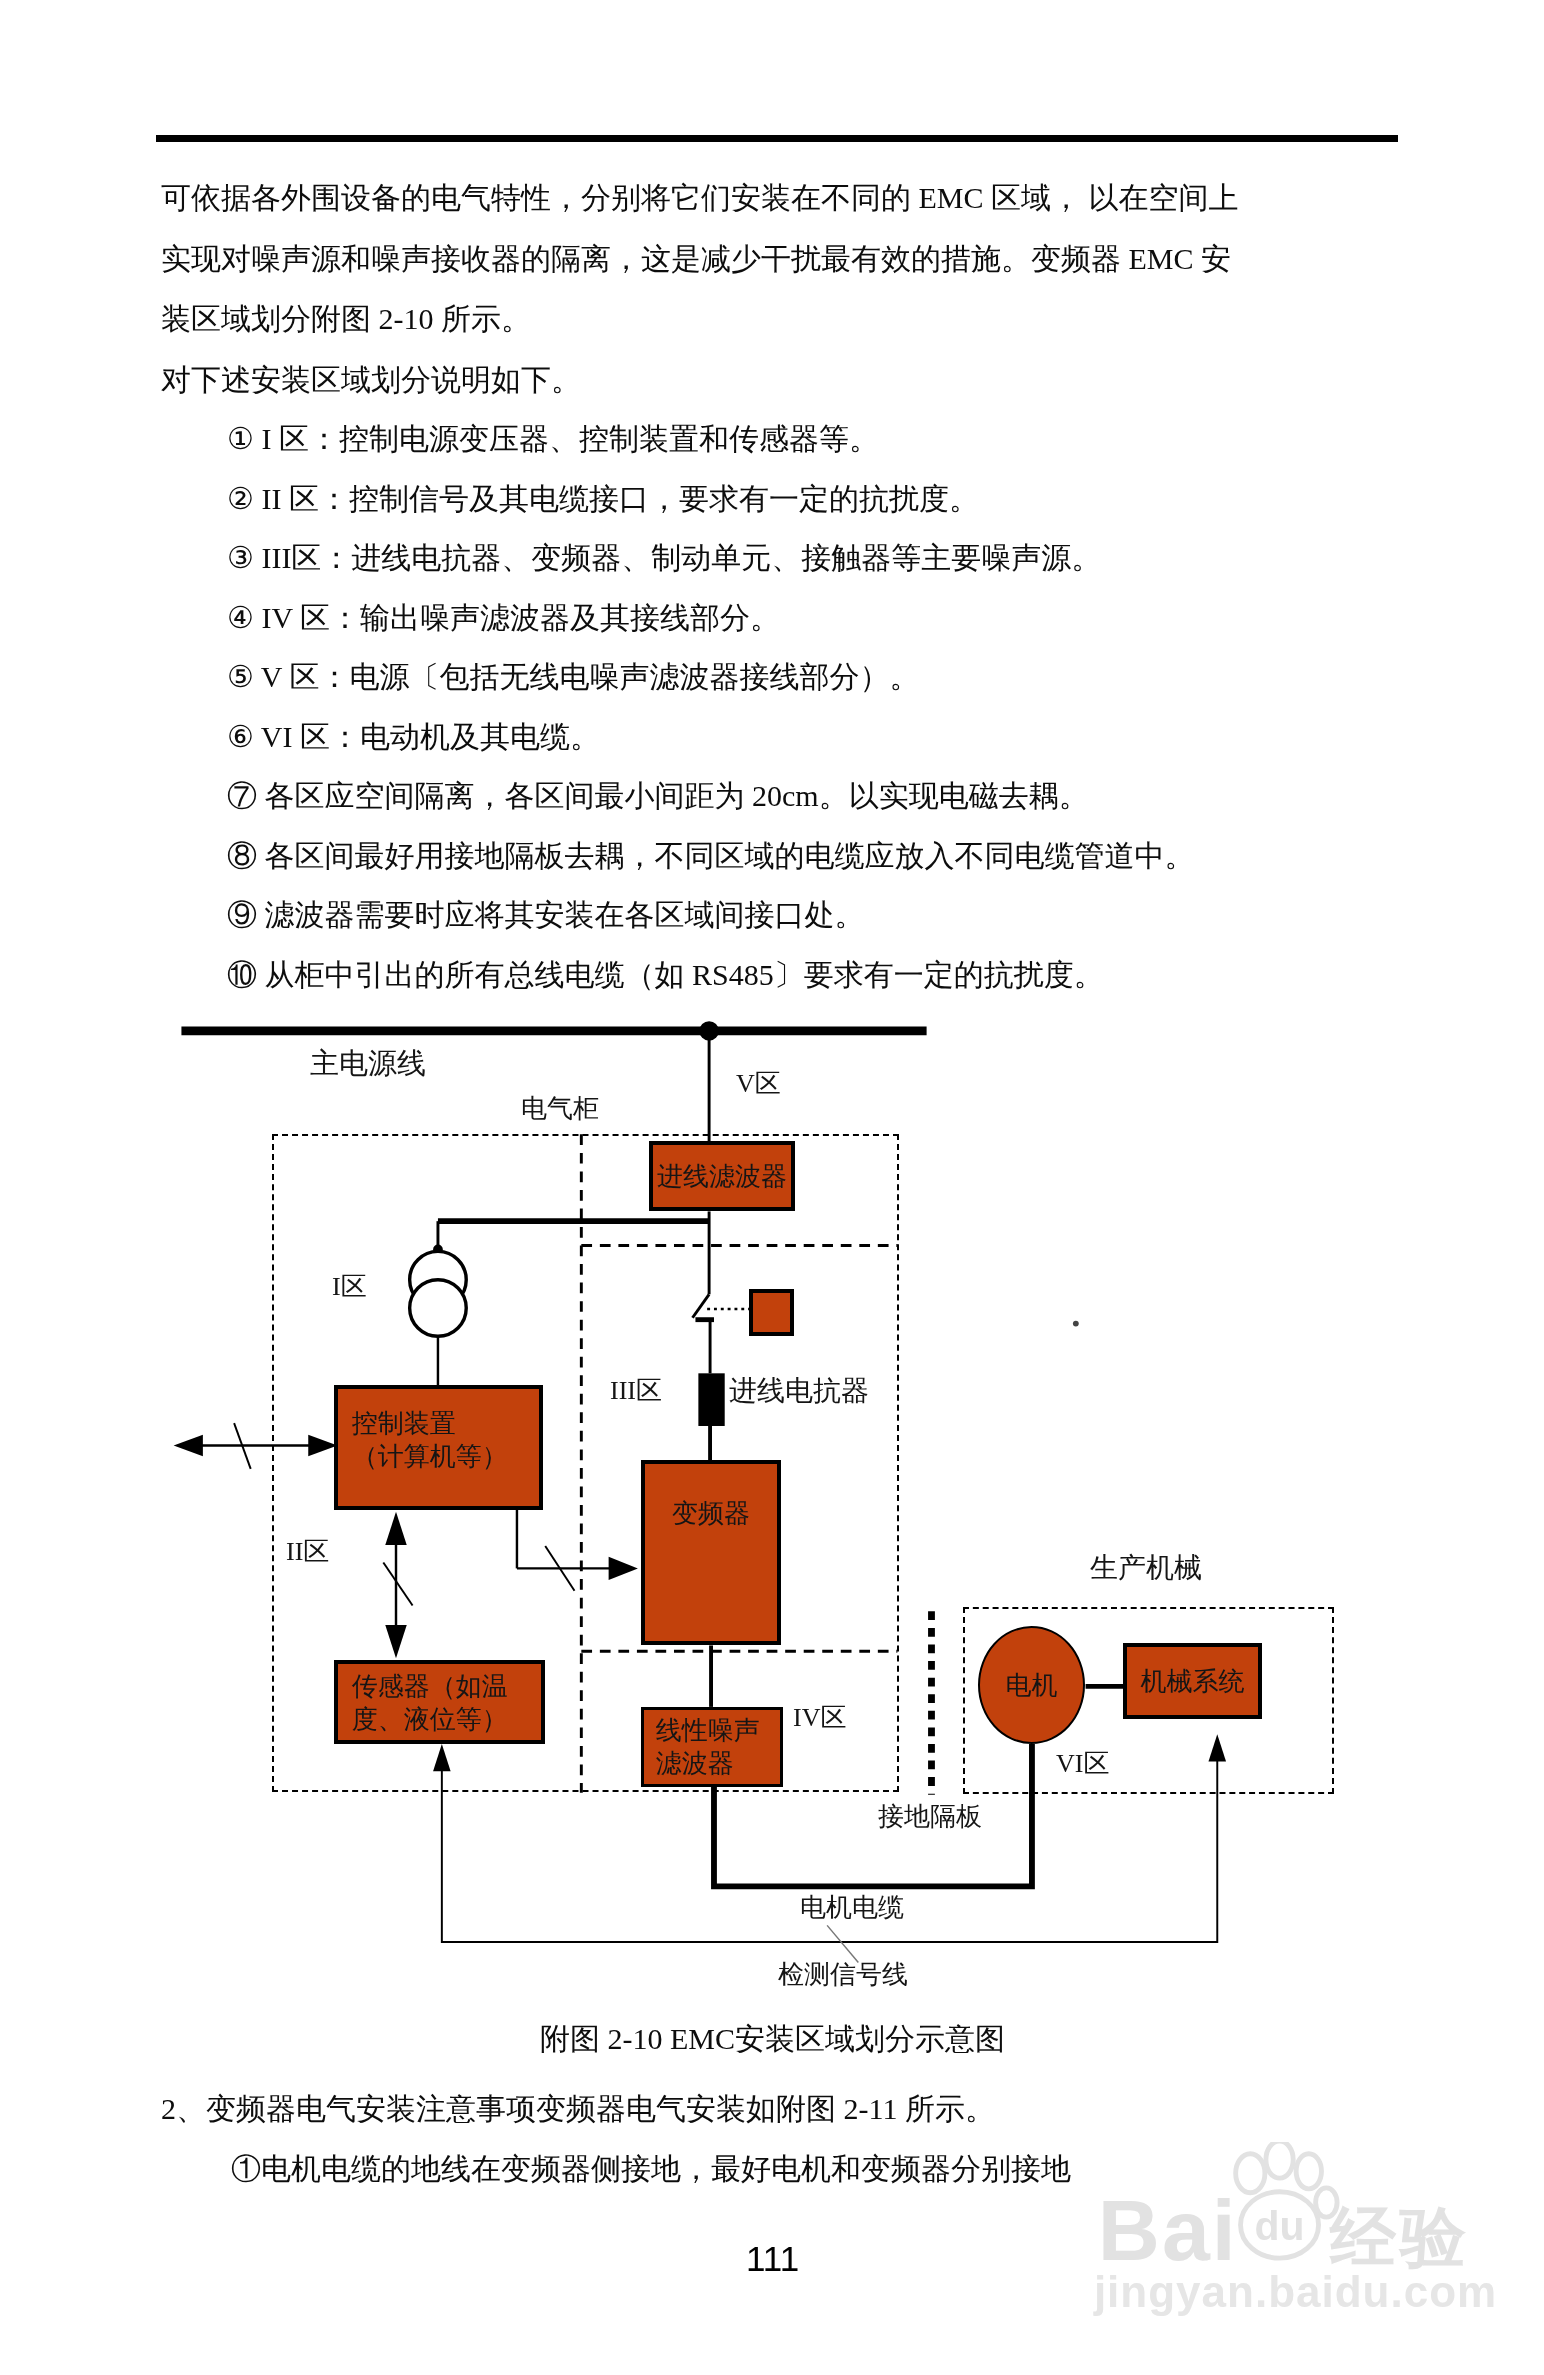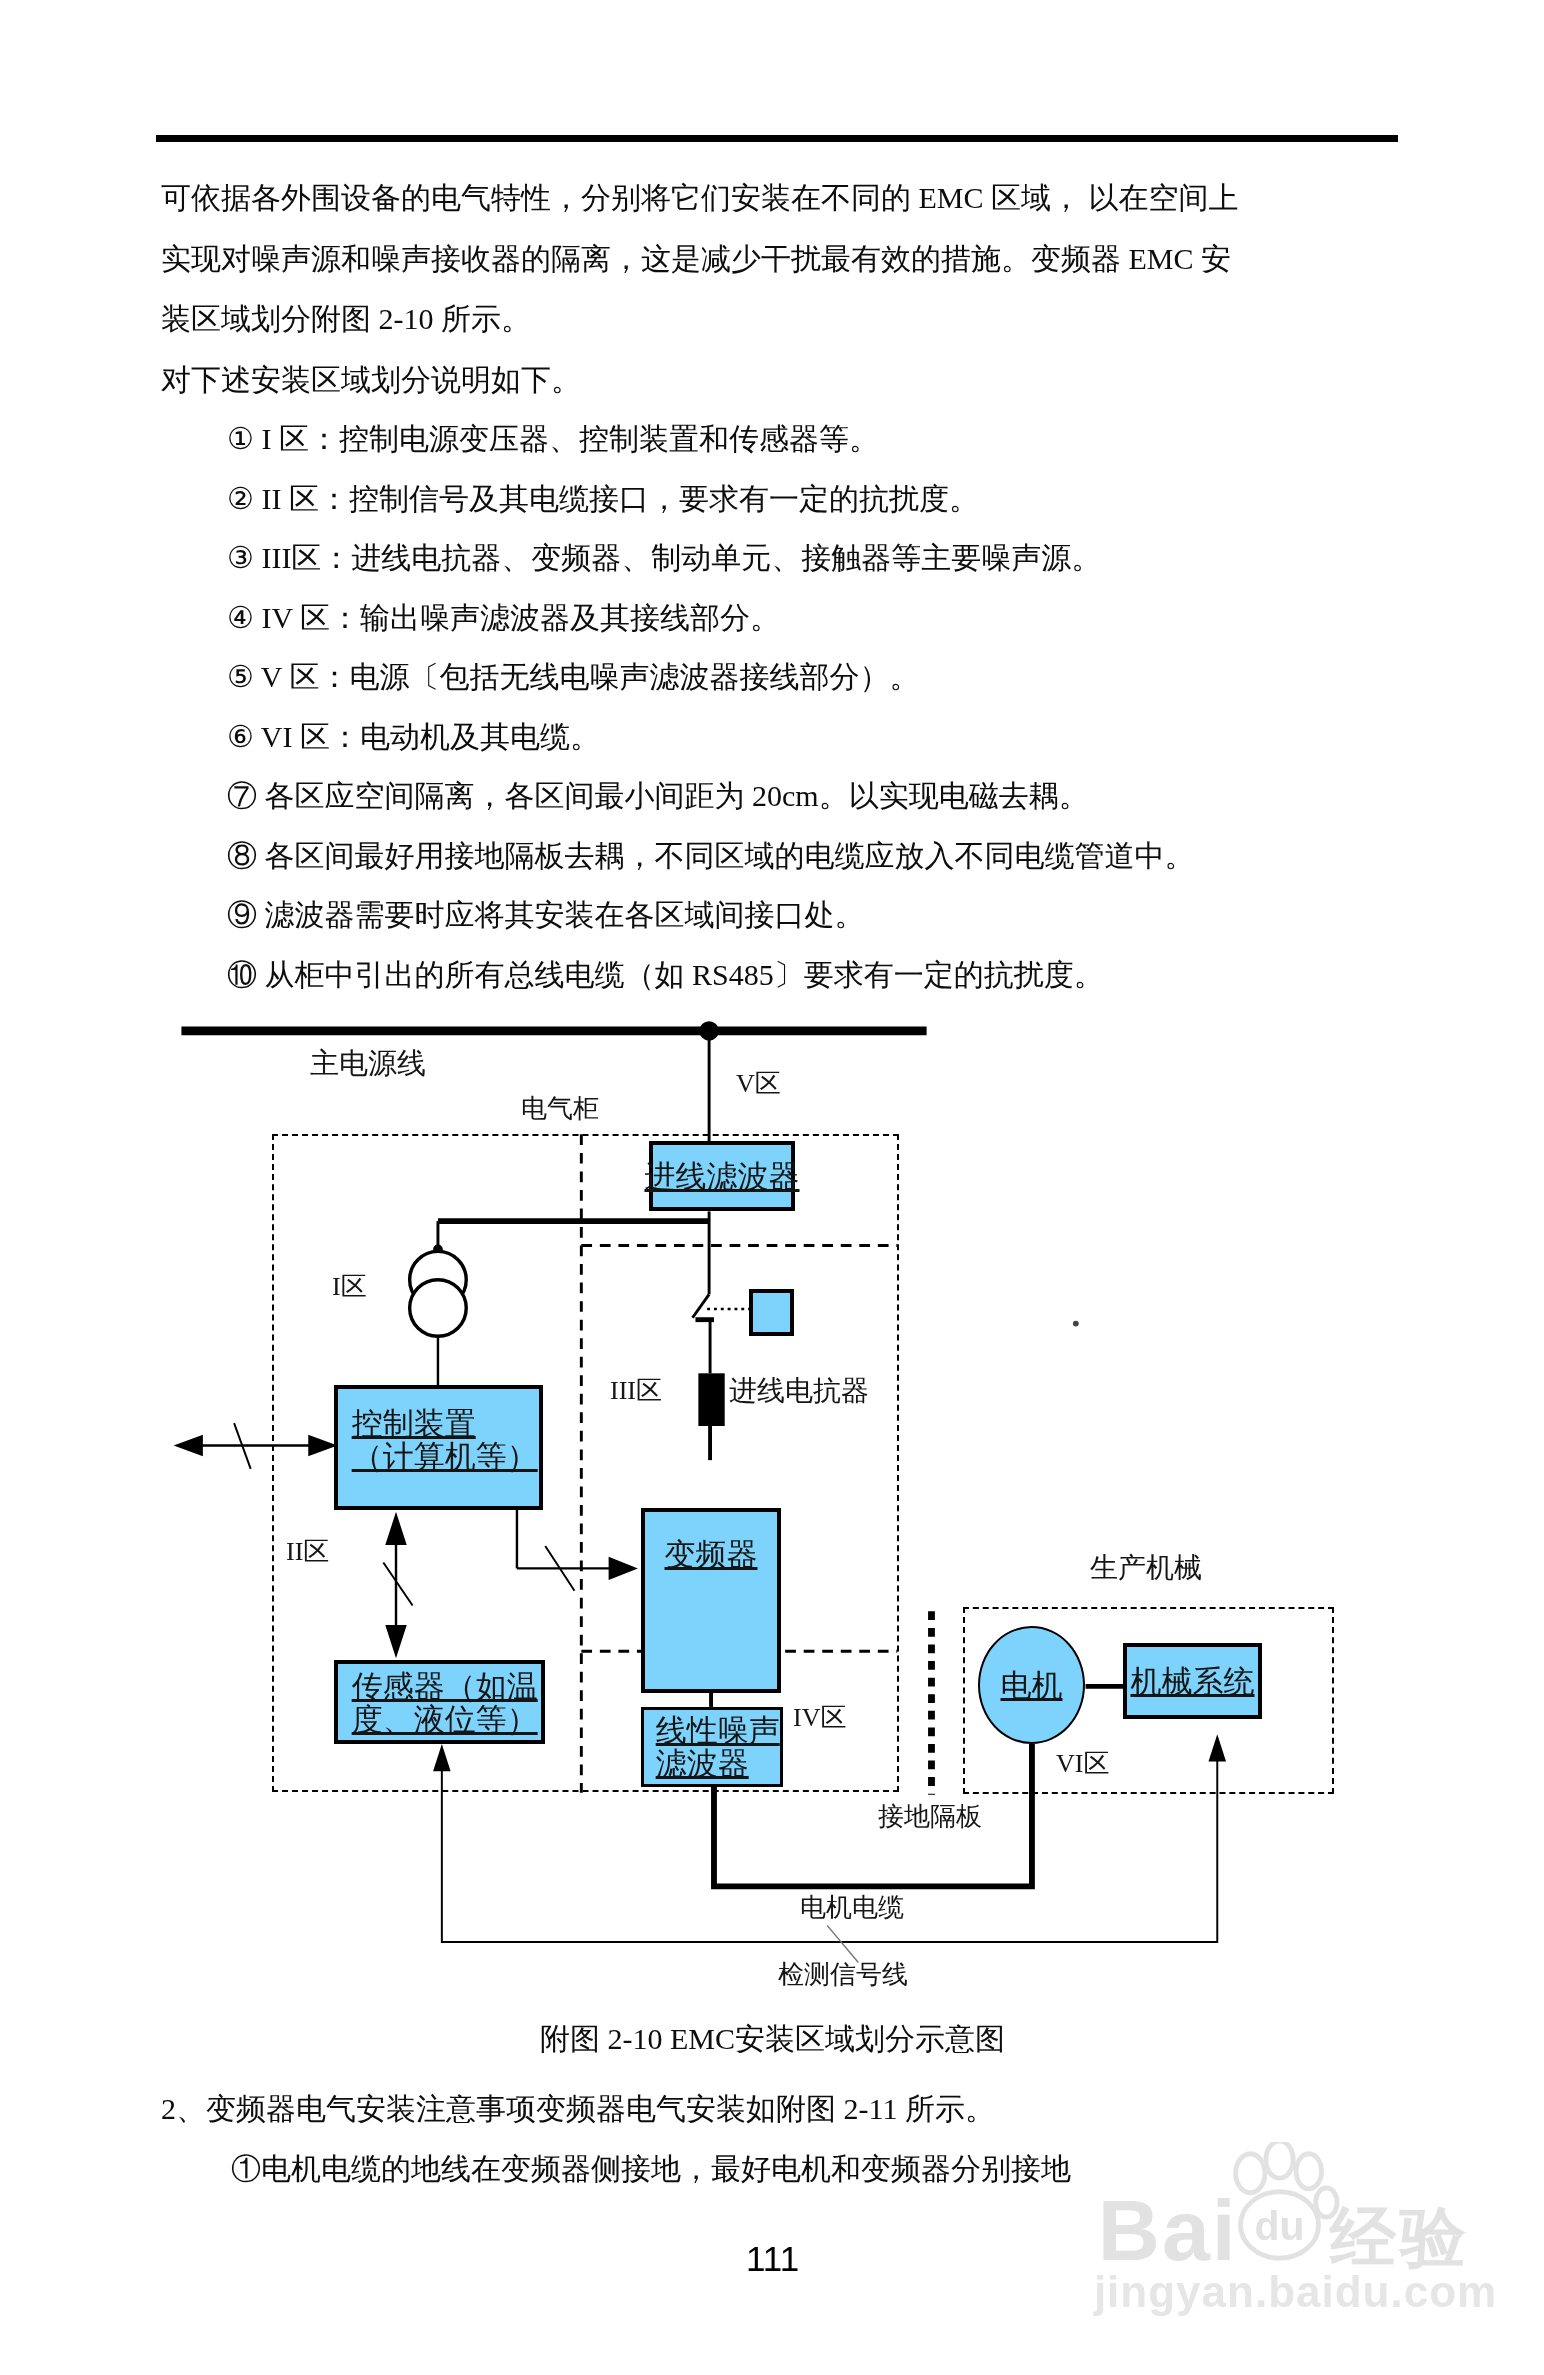--- a/index.html
+++ b/index.html
@@ -8,22 +8,22 @@
     width:1545px;height:2376px;
     background:#ffffff;
     font-family:"Liberation Serif","DejaVu Serif",serif;
     color:#111;
     overflow:hidden;
   }
   .toprule{position:absolute;left:156px;top:135px;width:1242px;height:6.8px;background:#000;}
   .bodyline{position:absolute;left:161px;width:1258px;font-size:30px;line-height:39px;white-space:nowrap;color:#0d0d0d;}
   .listline{position:absolute;left:227px;width:1200px;font-size:30px;line-height:39px;white-space:nowrap;color:#0d0d0d;}
   .dlabel{position:absolute;font-size:26px;line-height:29px;white-space:nowrap;color:#151515;}
-  .dbox{position:absolute;background:#7dd3fc;border:4.9px solid #000;box-sizing:border-box;
-        font-size:31px;line-height:33px;color:#151515;text-decoration:underline;}
+  .dbox{position:absolute;background:#c2410c;border:4.9px solid #000;box-sizing:border-box;
+        font-size:26px;line-height:33px;color:#151515;}
   .dbox .cline{white-space:nowrap;}
   .dashedbox{position:absolute;border:2.9px dashed #000;box-sizing:border-box;background:transparent;}
   svg.wires{position:absolute;left:0;top:0;}
   .caption{position:absolute;left:0;top:2019px;width:1545px;text-align:center;font-size:30px;color:#0d0d0d;}
   .pageno{position:absolute;left:0;top:2239px;width:1545px;text-align:center;
           font-family:"Liberation Sans","DejaVu Sans",sans-serif;font-size:35px;color:#000;}
   .wm{position:absolute;left:1090px;top:2142px;width:390px;color:#e2e2e2;
       font-family:"Liberation Sans","DejaVu Sans",sans-serif;}
   .wm-row{position:relative;height:122px;}
   .wm-bai{position:absolute;left:7.8px;top:39px;font-size:86px;font-weight:bold;letter-spacing:2px;}
@@ -122,21 +122,21 @@
     <span class="cline">进线滤波器</span>
   </div>
 
   <div class="dbox" style="left:749px;top:1289px;width:45px;height:47px;"></div>
 
   <div class="dbox" style="left:334px;top:1385px;width:209px;height:125px;padding:17.6px 0 0 13.7px;">
     <div class="cline">控制装置</div>
     <div class="cline">（计算机等）</div>
   </div>
 
-  <div class="dbox" style="left:641px;top:1460px;width:140px;height:185px;text-align:center;padding-top:26px;margin-top:48px;">
+  <div class="dbox" style="left:641px;top:1460px;width:140px;height:185px;text-align:center;padding-top:33px;">
     <span class="cline">变频器</span>
   </div>
 
   <div class="dbox" style="left:334px;top:1660px;width:211px;height:84px;padding:5.9px 0 0 13.7px;">
     <div class="cline">传感器（如温</div>
     <div class="cline">度、液位等）</div>
   </div>
 
   <div class="dbox" style="left:641px;top:1707px;width:142px;height:80px;border-width:3.9px;padding:3.9px 0 0 11.7px;">
     <div class="cline">线性噪声</div>

